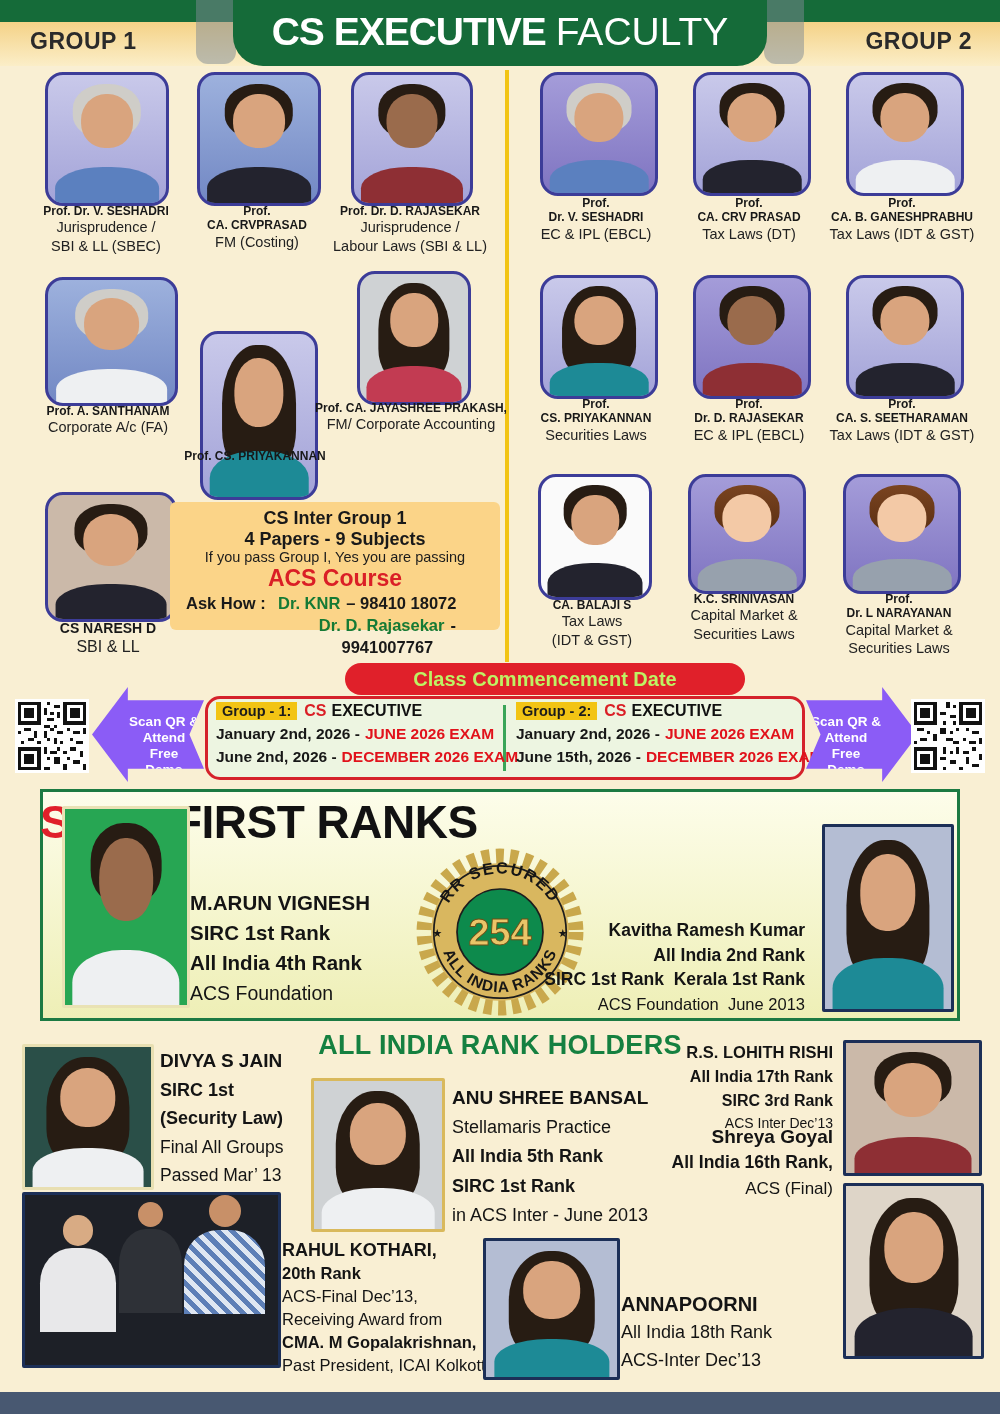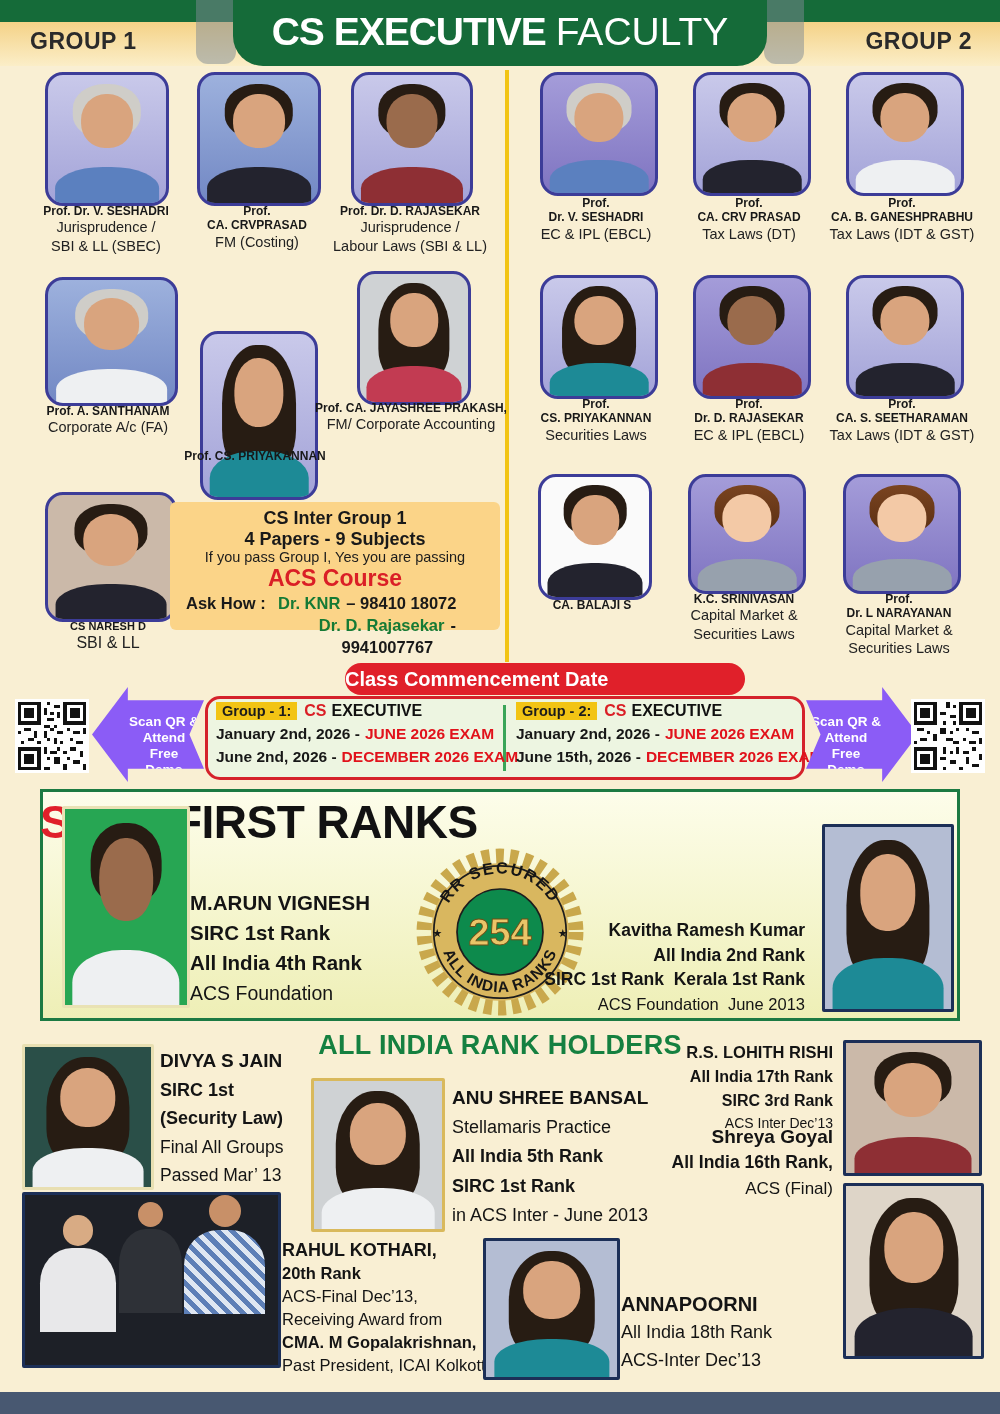--- a/index.html
+++ b/index.html
@@ -35,35 +35,35 @@
   .bg-blue{background:linear-gradient(#9db1dd,#7288c4)}
   .bg-pur{background:linear-gradient(#a49cd9,#7f74c1)}
   .bg-white{background:#fafafa}.bg-grey{background:#cfd2d4}
   .bg-green{background:#27a653}.bg-teal{background:#2a4f48}
   .bg-tan{background:#cbb9a9}.bg-cream{background:#ded5c8}
   .bg-dark{background:#1d2027}.bg-slate{background:#b4bdd3}
 
   .cap{position:absolute;text-align:center;color:#181818}
   .cap .nm{font-weight:800;font-size:12px;line-height:1.2;white-space:pre-line}
   .cap .sub{font-size:14.5px;line-height:1.25;white-space:pre-line;color:#222}
-  .cap.big .nm{font-size:11px}.cap.big .sub{font-size:16px}
+  .cap.big .nm{font-size:14px}.cap.big .sub{font-size:16px}
 
   .divider{position:absolute;left:505px;top:70px;width:4px;height:592px;background:#f2c414}
 
   
   .interbox{position:absolute;left:170px;top:502px;width:330px;height:128px;background:#fbd488;border-radius:6px;text-align:center;padding-top:6px;box-sizing:border-box}
   .ib1{font-weight:800;font-size:18px;line-height:1.15;color:#191919}
   .ib3{font-size:14.5px;line-height:1.1;color:#1c1c1c;margin-top:1px}
   .ib4{font-weight:800;font-size:23px;line-height:1.1;color:#da1f26}
   .ib-ask{display:flex;justify-content:flex-start;padding-left:16px;font-weight:800;font-size:16.5px;line-height:1.35;color:#191919}
   .ib-ask .ask-label{width:92px;text-align:left}
   .grn{color:#157a35}.dk{color:#191919;margin-left:6px}
 
   
-  .pill{position:absolute;left:345px;top:663px;width:400px;height:32px;background:#e0202a;border-radius:17px;color:#ffffff;font-weight:800;font-size:20px;line-height:32px}
+  .pill{position:absolute;left:345px;top:663px;width:400px;height:32px;background:#e0202a;border-radius:17px;color:#bef264;font-weight:800;font-size:20px;text-align:center;line-height:32px}
   .cbox{position:absolute;left:205px;top:696px;width:600px;height:84px;background:#edf5e1;border:3px solid #d5222b;border-radius:15px;box-sizing:border-box}
   .cgreen{position:absolute;left:503px;top:705px;width:3px;height:66px;background:#3aa558}
   .ccol{position:absolute;top:702px;width:285px}
   .ctag{display:inline-block;background:#f2c414;color:#1c1c1c;font-weight:800;font-size:14.5px;padding:1px 6px}
   .cbrand{font-weight:800;font-size:16px;color:#da1f26;margin-left:7px}
   .cbrand2{font-weight:800;font-size:16px;color:#101010;margin-left:5px}
   .crow{margin-top:5px;font-weight:800;font-size:15.5px;color:#171717;white-space:nowrap}
   .crow .exam{color:#e1121b;margin-left:5px}
   .qr{position:absolute;width:74px;height:74px;background:#fff;padding:3px;box-sizing:border-box}
   .arrow{position:absolute;width:112px;height:95px;background:#8b5cf6}
@@ -296,20 +296,22 @@
     </div>
   <div class="photo bg-pur" style="left:843px;top:474px;width:112px;height:114px">
       <div class="av cartoon">
         <div class="hair"></div>
         <div class="face"></div>
         <div class="torso"></div>
       </div>
     </div>
   <div class="cap" style="left:512px;top:598px;width:160px">
       <div class="nm">CA. BALAJI S</div>
+      <div class="sub">Tax Laws
+(IDT &amp; GST)</div>
     </div>
   <div class="cap" style="left:651px;top:592px;width:186px">
       <div class="nm">K.C. SRINIVASAN</div>
       <div class="sub">Capital Market &amp;
 Securities Laws</div>
     </div>
   <div class="cap" style="left:806px;top:592px;width:186px">
       <div class="nm">Prof.
 Dr. L NARAYANAN</div>
       <div class="sub">Capital Market &amp;

